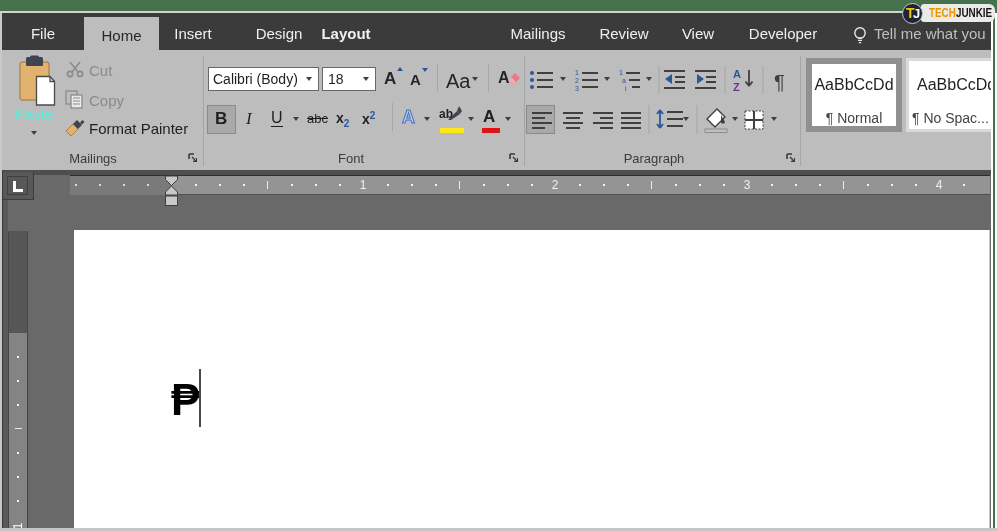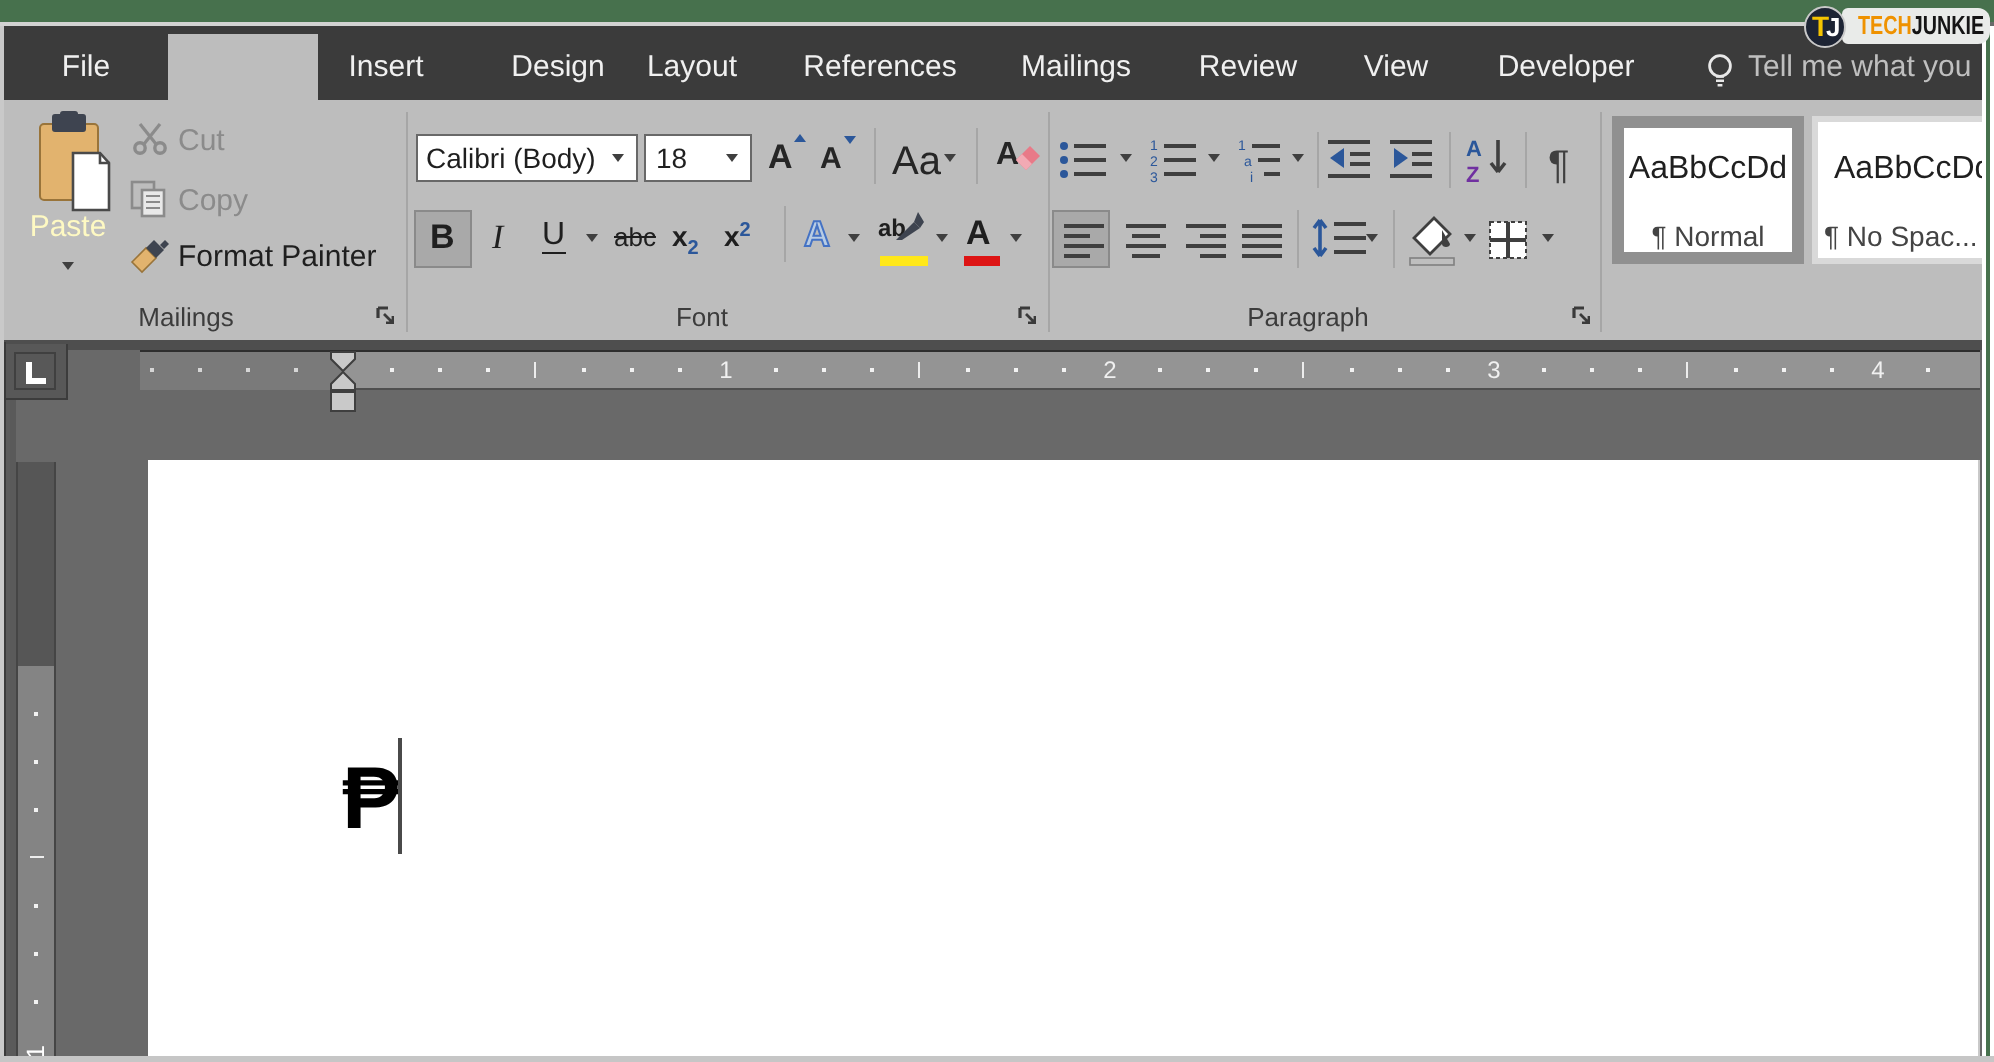--- a/index.html
+++ b/index.html
@@ -24,24 +24,24 @@
   <div class="abs" style="left:993px;top:13px;width:2px;height:518px;background:#47714d;"></div>
 
   <div class="abs" style="left:0;top:13px;width:991px;height:37px;background:#3b3b3b;"></div>
 
   <div class="abs" style="left:0;top:50px;width:991px;height:120px;background:#bdbdbd;"></div>
 
   <div class="abs" style="left:0;top:170px;width:991px;height:5px;background:#4e4e4e;"></div>
 
   <div class="tab" style="left:22px;width:42px;">File</div>
   <div class="abs" style="left:84px;top:17px;width:75px;height:33px;background:#bdbdbd;"></div>
+  <div class="tab" style="left:84px;width:75px;color:#262626;top:15px;">Home</div>
   <div class="tab" style="left:167px;width:52px;">Insert</div>
   <div class="tab" style="left:238px;width:58px;margin-left:12px;">Design</div>
-  <div class="tab" style="left:317px;width:58px;">Layout</div>
-  <div class="tab" style="left:396px;width:88px;">References</div>
+  <div class="tab" style="left:317px;width:58px;font-weight:bold;">Layout</div>
   <div class="tab" style="left:503px;width:70px;">Mailings</div>
   <div class="tab" style="left:593px;width:62px;">Review</div>
   <div class="tab" style="left:675px;width:46px;">View</div>
   <div class="tab" style="left:740px;width:86px;">Developer</div>
   <div class="tab" style="left:874px;width:130px;color:#bfbfbf;text-align:left;">Tell me what you</div>
 
   <svg class="abs" style="left:850px;top:25px;" width="20" height="22" viewBox="0 0 20 22">
     <circle cx="10" cy="8" r="5.2" fill="none" stroke="#e8e8e8" stroke-width="1.4"></circle>
     <path d="M8 13.2 L12 13.2 M8 15.4 L12 15.4 M8.8 17.6 L11.2 17.6" stroke="#e8e8e8" stroke-width="1.3" fill="none"></path>
   </svg>
@@ -52,21 +52,21 @@
   <div class="abs" style="left:906px;top:5px;font-size:14px;font-weight:bold;color:#f5c400;">T</div>
   <div class="abs" style="left:913px;top:6px;font-size:13px;font-weight:bold;color:#ffffff;">J</div>
 
   <svg class="abs" style="left:16px;top:55px;" width="44" height="52" viewBox="0 0 44 52">
     <rect x="4" y="7" width="29" height="38" rx="2" fill="#e2b36e" stroke="#99743a" stroke-width="1"></rect>
     <rect x="10" y="2" width="17" height="9" rx="1.5" fill="#3e4450"></rect>
     <rect x="14" y="0.5" width="9" height="4" rx="1.5" fill="#3e4450"></rect>
     <path d="M20.5 21.5 h13.5 l4.5 5 v23.5 h-18 z" fill="#ffffff" stroke="#4a4a4a" stroke-width="1.3"></path>
     <path d="M34 21.5 v5 h5" fill="none" stroke="#4a4a4a" stroke-width="1.3"></path>
   </svg>
-  <div class="abs" style="left:6px;top:105px;width:56px;text-align:center;font-size:15px;color:#fef9c3;">Paste</div>
+  <div class="abs" style="left:6px;top:105px;width:56px;text-align:center;font-size:15px;color:#5eead4;">Paste</div>
   <div class="davn" style="left:30.5px;top:131px;"></div>
 
   <svg class="abs" style="left:65px;top:61px;" width="20" height="17" viewBox="0 0 20 17">
     <g stroke="#8b8b8b" fill="none">
       <path d="M5 1 L13 11" stroke-width="1.6"></path>
       <path d="M15 1 L7 11" stroke-width="1.6"></path>
       <circle cx="5" cy="13" r="2.6" stroke-width="1.7"></circle>
       <circle cx="15" cy="13" r="2.6" stroke-width="1.7"></circle>
     </g>
   </svg>

